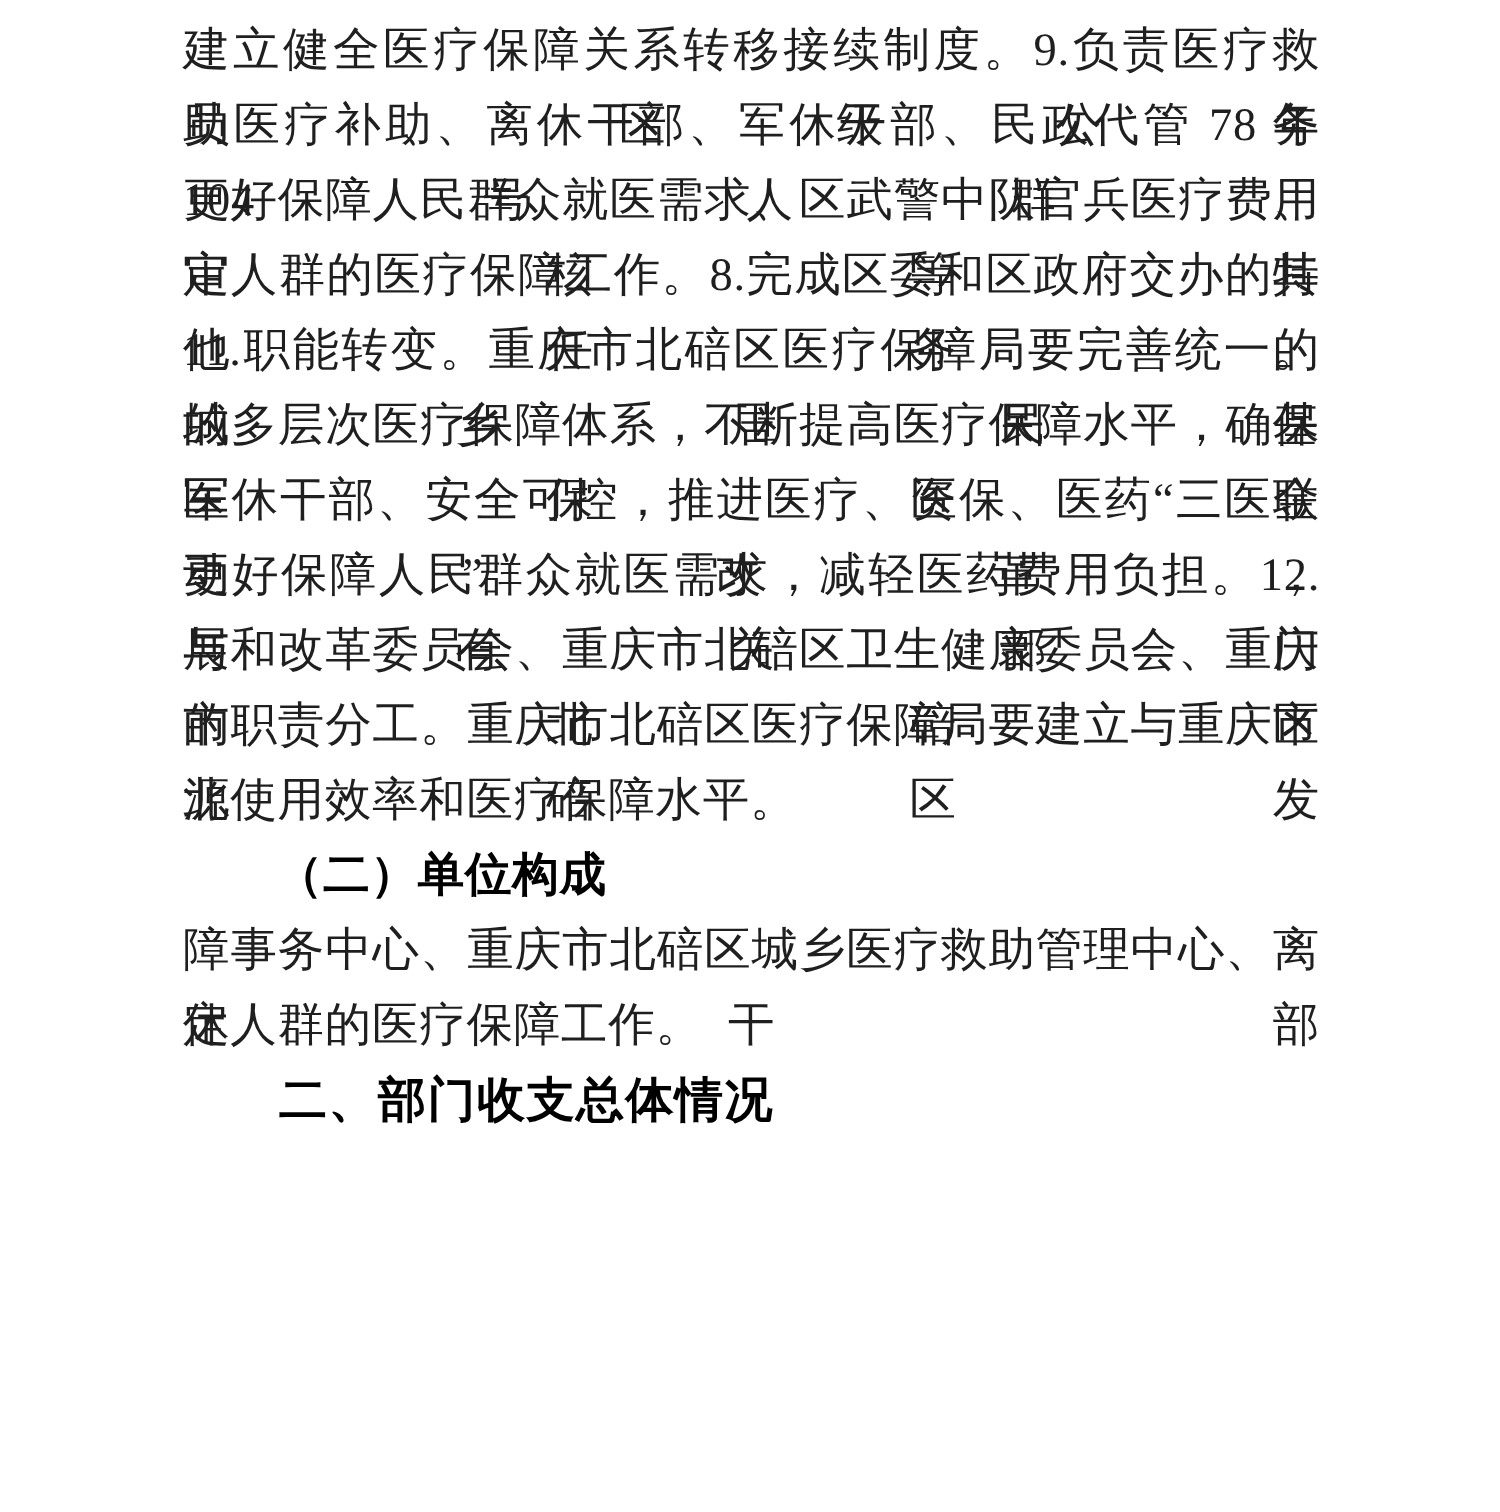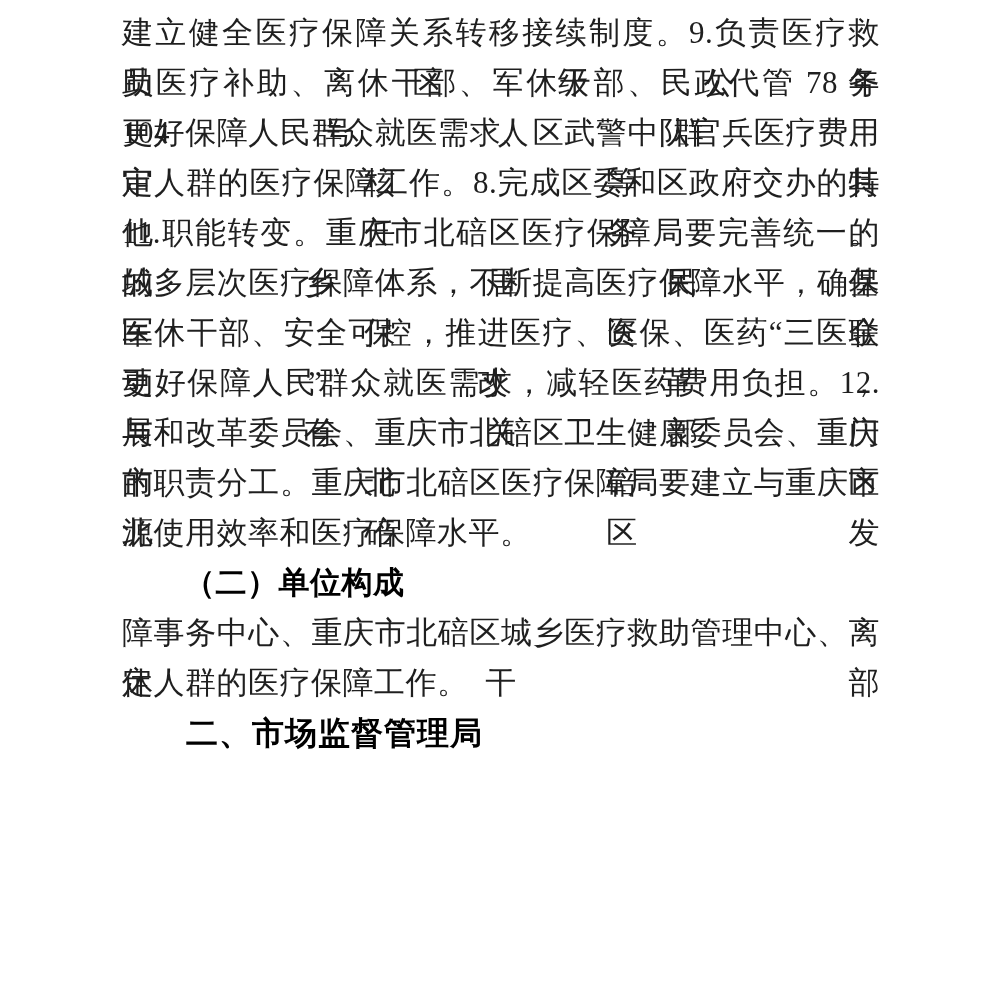--- a/index.html
+++ b/index.html
@@ -67,15 +67,15 @@
       <div class="line body fill">11.职能转变。重庆市北碚区医疗保障局要完善统一的城乡居民基</div>
       <div class="line body fill">的多层次医疗保障体系，不断提高医疗保障水平，确保医保资金</div>
       <div class="line body fill">军休干部、安全可控，推进医疗、医保、医药“三医联动”改革，</div>
       <div class="line body fill">更好保障人民群众就医需求，减轻医药费用负担。12.与有关部门</div>
       <div class="line body fill">展和改革委员会、重庆市北碚区卫生健康委员会、重庆市北碚区</div>
       <div class="line body fill">的职责分工。重庆市北碚区医疗保障局要建立与重庆市北碚区发</div>
       <div class="line body">源使用效率和医疗保障水平。</div>
       <div class="line heading-kai indent">（二）单位构成</div>
       <div class="line body fill">障事务中心、重庆市北碚区城乡医疗救助管理中心、离休干部</div>
       <div class="line body">定人群的医疗保障工作。</div>
-      <div class="line heading-hei indent">二、市场监督管理局</div>
+      <div class="line heading-hei indent">二、部门收支总体情况</div>
     </div>
 </div>
 
 </body></html>

